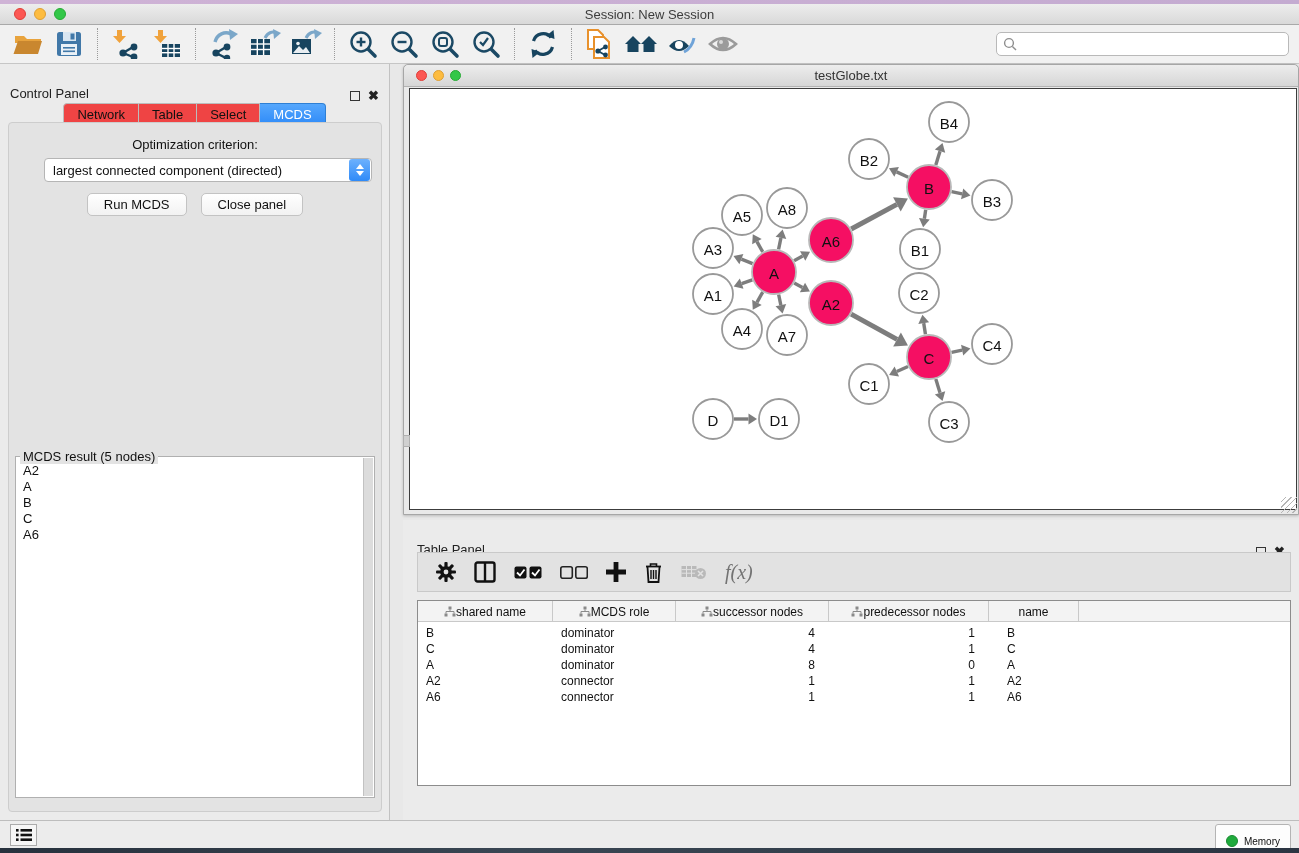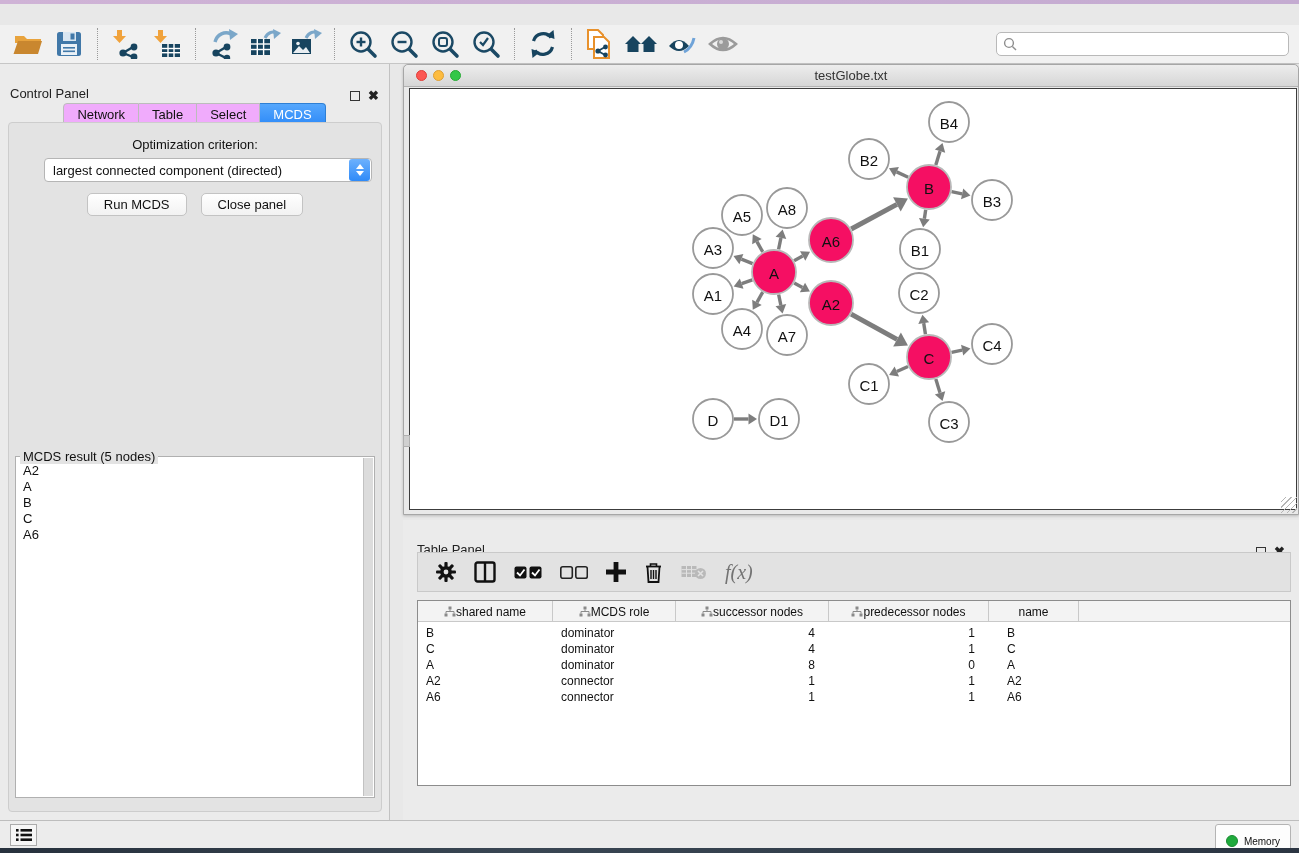--- a/index.html
+++ b/index.html
@@ -34,21 +34,21 @@
   .searchbox svg { position:absolute; left:7px; top:5px; }
 
   
   .control-panel { position:absolute; left:0; top:64px; width:390px; height:756px; background:#ebebeb; border-right:1px solid #c2c2c2; }
   .panel-head { height:28px; display:flex; align-items:flex-end; padding:0 10px;margin-top:9px; }
   .panel-head .ptitle { font-size:13px; color:#222; }
   .panel-head .pbtns { margin-left:auto; display:flex; gap:8px; align-items:center; }
   .float-sq { width:10px; height:10px; border:1.5px solid #333; background:transparent; }
   .close-x { font-size:13px; font-weight:bold; color:#222; line-height:10px; }
   .ctabs { display:flex; justify-content:center; margin-top:2px; }
-  .ctab { font-size:13px; color:#111; background:#f0abfc; border:1px solid #bcbcbc; border-left-width:0;
+  .ctab { font-size:13px; color:#111; background:#ef4444; border:1px solid #bcbcbc; border-left-width:0;
     padding:3px 13px; cursor:default; }
   .ctab:first-child { border-left-width:1px; border-radius:4px 0 0 4px; }
   .ctab:last-child { border-radius:0 4px 4px 0; }
   .ctab.active { background:linear-gradient(#55a7fd,#2e8af8); color:#fff; border-color:#2e7fd4; }
   .cp-inner { position:absolute; left:8px; top:58px; width:374px; height:690px; background:#e3e3e3;
     border:1px solid #cdcdcd; border-radius:4px; }
   .opt-label { text-align:center; font-size:13px; color:#111; margin-top:14px; }
   .criterion { position:absolute; left:35px; top:35px; width:328px; height:24px; background:#fff;
     border:1px solid #b5b5b5; border-radius:4px; display:flex; align-items:center; }
   .criterion .val { flex:1; font-size:13px; color:#111; padding-left:8px; white-space:nowrap; overflow:hidden; }
@@ -109,20 +109,28 @@
   .memory-btn { position:absolute; right:8px; top:3px; height:22px; background:#fdfdfd; border:1px solid #b4b4b4;
     border-radius:3px; display:flex; align-items:center; gap:6px; padding:16px 10px; font-size:10px; color:#111; }
   .memory-dot { width:12px; height:12px; border-radius:50%; background:#1faa3c; border:1px solid #188a30; }
 </style>
 </head>
 <body>
 
 <div id="screen">
   <div class="wall-top"></div>
 
+  <div class="titlebar">
+    <div class="traffic">
+      <div class="dot red"></div>
+      <div class="dot yellow"></div>
+      <div class="dot green"></div>
+    </div>
+    <div class="title">Session: New Session</div>
+  </div>
 
   <div class="toolbar">
     <div class="tb-group">
       <div class="tb-btn">
         <svg width="32" height="30" viewBox="0 0 32 30">
           <path d="M3 7h9l3 3h14v4H3z" fill="#e8a33d"></path>
           <path d="M1.5 25 L6 12 H30 L26 25 Z" fill="#c9872f"></path>
         </svg>
       </div>
       <div class="tb-btn">

